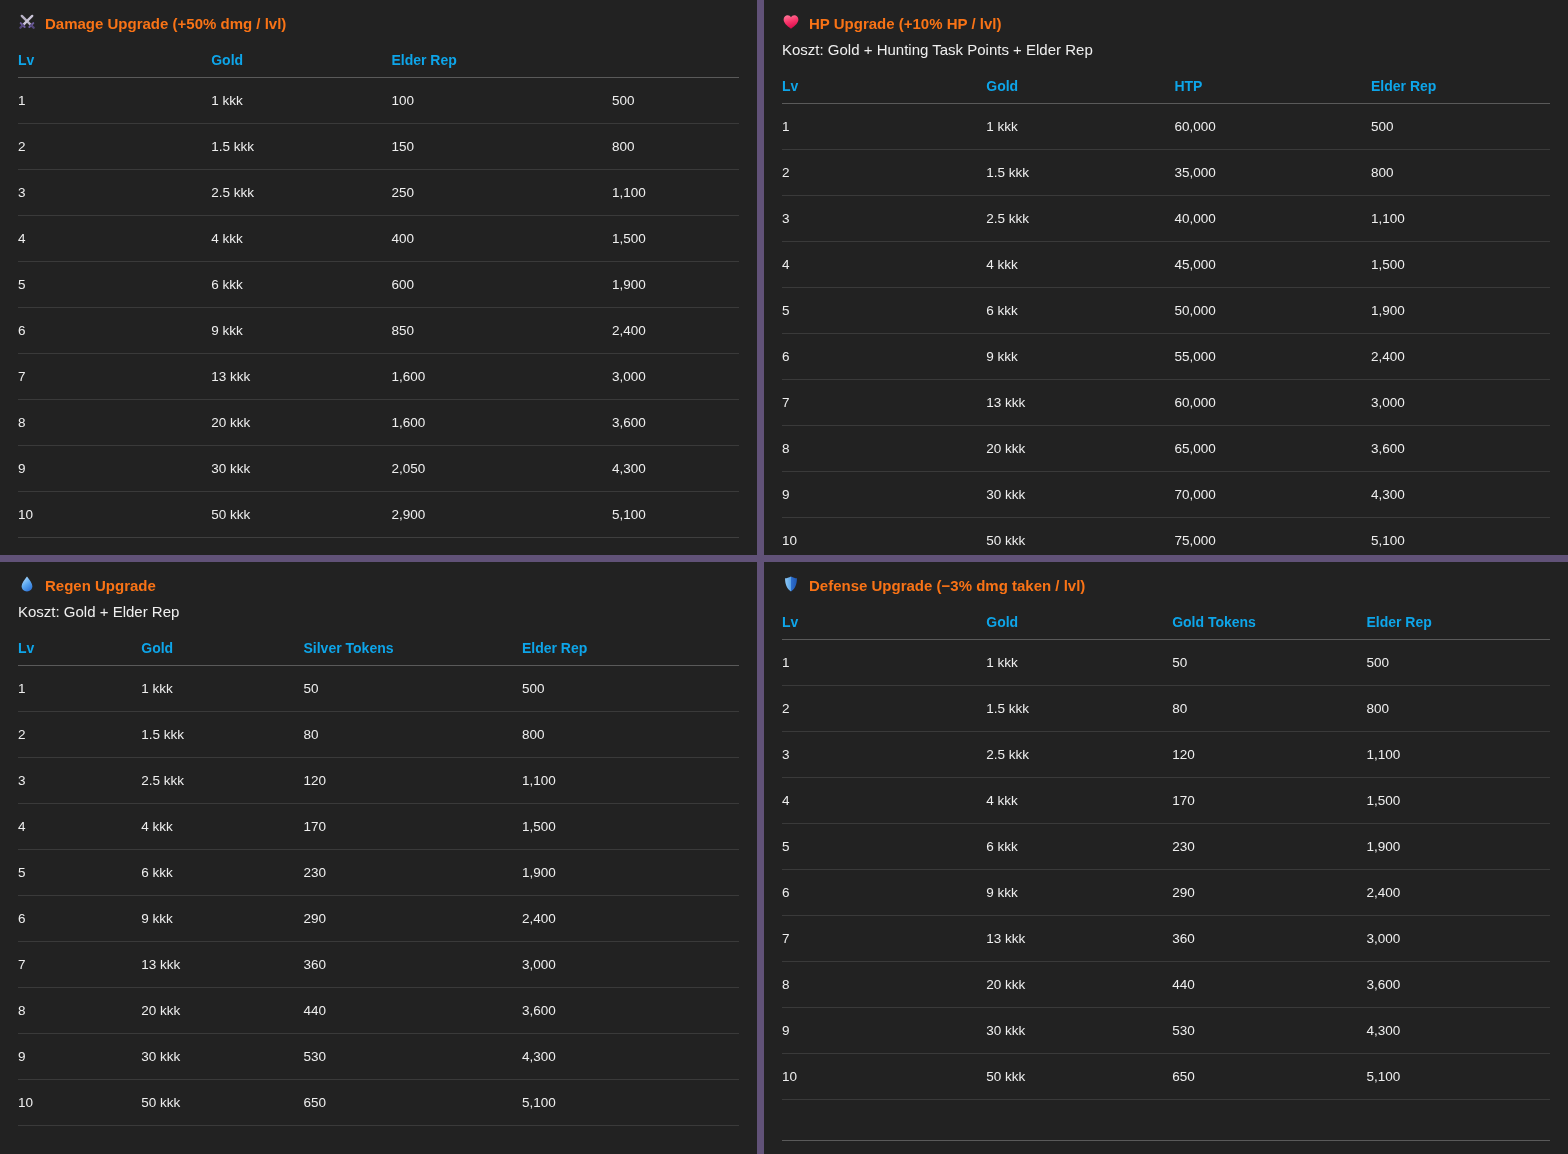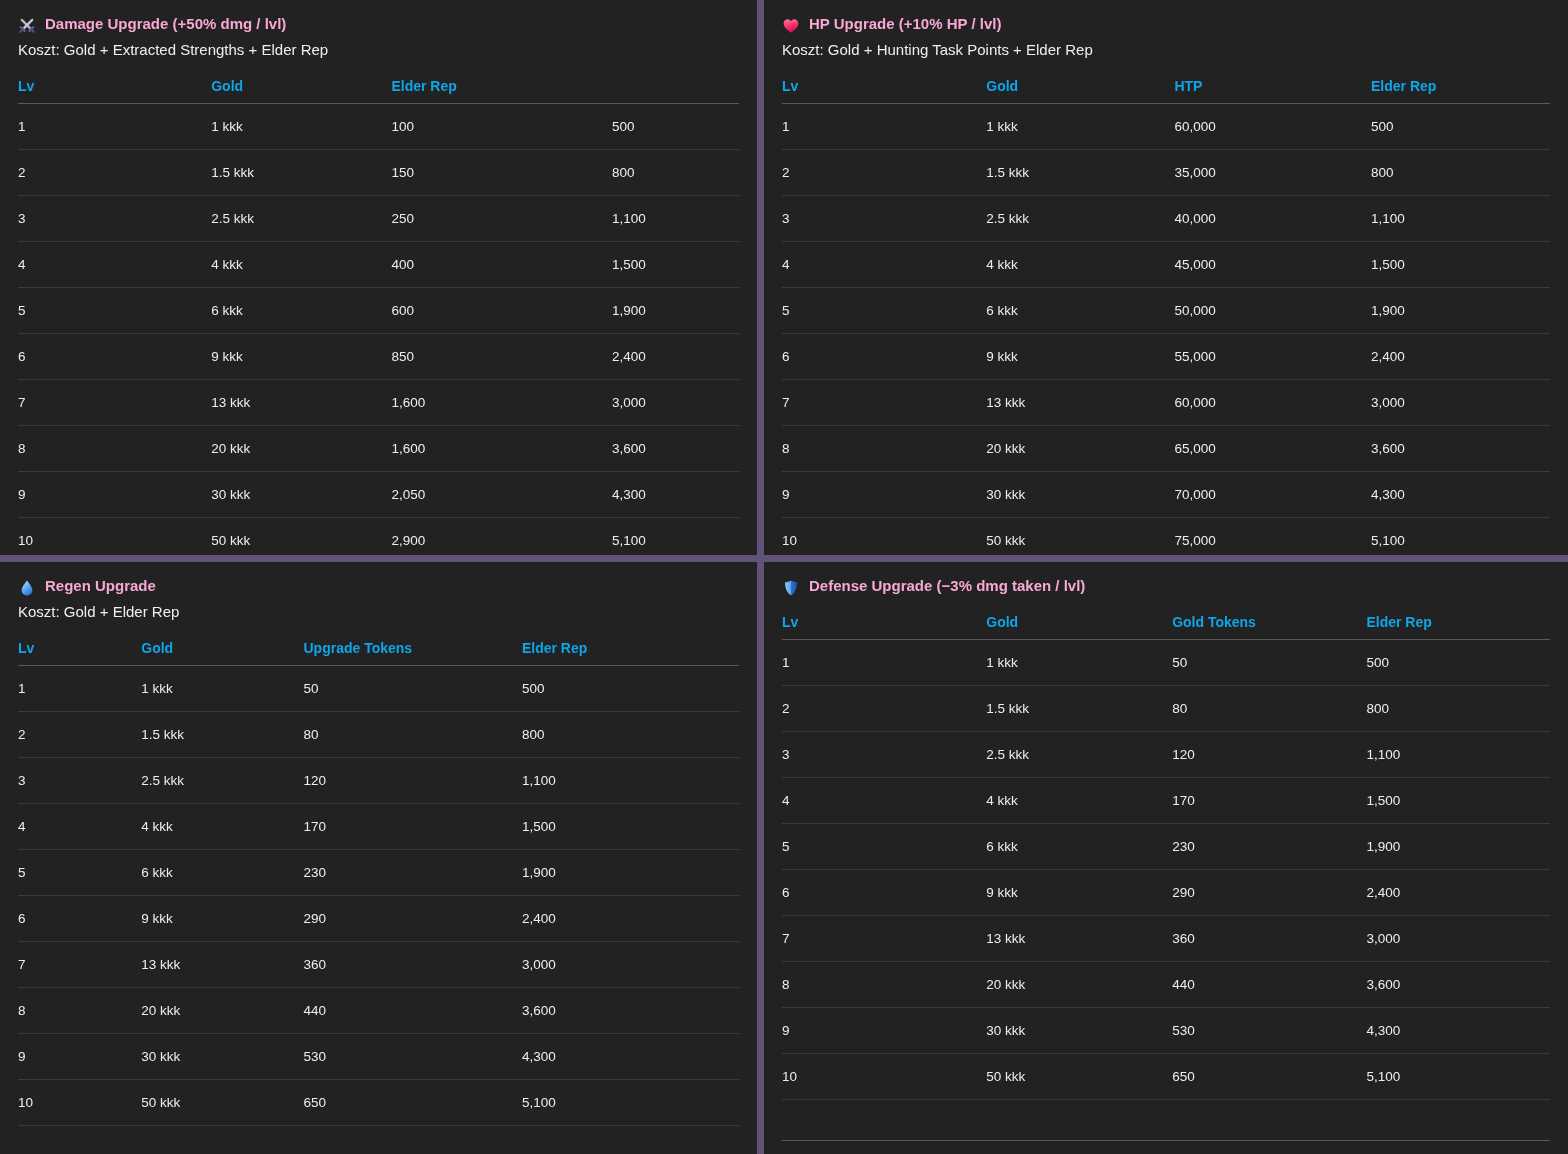--- a/index.html
+++ b/index.html
@@ -14,21 +14,21 @@
     grid-template-rows:555px 7px 592px;
   }
   .vdiv{grid-column:2;grid-row:1/4;background:#615278;}
   .hdiv{grid-row:2;grid-column:1/4;background:#615278;}
   .panel{background:#222222;padding:13px 18px 0 18px;box-sizing:border-box;overflow:hidden;}
   .p-tl{grid-column:1;grid-row:1;}
   .p-tr{grid-column:3;grid-row:1;}
   .p-bl{grid-column:1;grid-row:3;}
   .p-br{grid-column:3;grid-row:3;}
 
-  .panel-title{display:flex;align-items:flex-end;gap:9px;font-size:15px;font-weight:700;line-height:22px;color:#f9a8d4;}
+  .panel-title{display:flex;align-items:flex-start;gap:9px;font-size:15px;font-weight:700;line-height:22px;color:#f97316;}
   .panel-title .icon{display:inline-flex;width:18px;height:18px;flex:0 0 18px;}
   .panel-title .icon svg{width:18px;height:18px;}
   .panel-subtitle{font-size:15px;line-height:22px;margin-top:4px;color:#efefef;}
 
   .tbl{margin-top:0;}
   .trow{display:grid;align-items:center;}
   .cols-a .trow{grid-template-columns:26.8% 25% 30.6% 1fr;}
   .cols-b .trow{grid-template-columns:26.6% 24.5% 25.6% 1fr;}
   .cols-c .trow{grid-template-columns:17.1% 22.5% 30.3% 1fr;}
   .cols-d .trow{grid-template-columns:26.6% 24.2% 25.3% 1fr;}
@@ -58,21 +58,20 @@
             <path d="M15.8 3.2 L5 14" stroke="#cbc5d8" stroke-width="2.6"></path>
             <path d="M12.6 15.6 L17 11.2" stroke="#6f5da0" stroke-width="2.2"></path>
             <path d="M7.4 15.6 L3 11.2" stroke="#6f5da0" stroke-width="2.2"></path>
             <path d="M14.6 13.6 L17.4 16.4" stroke="#55487c" stroke-width="2.6"></path>
             <path d="M5.4 13.6 L2.6 16.4" stroke="#55487c" stroke-width="2.6"></path>
           </g>
         </svg>
       </span>
       <span>Damage Upgrade (+50% dmg / lvl)</span>
     </div>
-    <div class="panel-subtitle">Koszt: Gold + Extracted Strengths + Elder Rep</div>
     <div class="tbl cols-a">
         <div class="trow thead">
           <div class="hcell">Lv</div>
           <div class="hcell">Gold</div>
           <div class="hcell">Elder Rep</div>
         </div>
         <div class="trow">
           <div class="cell">1</div>
           <div class="cell">1 kkk</div>
           <div class="cell">100</div>
@@ -236,21 +235,21 @@
           <path d="M10 1.8 C12.8 5.8 16 9.2 16 12.6 C16 15.9 13.3 18.2 10 18.2 C6.7 18.2 4 15.9 4 12.6 C4 9.2 7.2 5.8 10 1.8 Z" fill="url(#dg)"></path>
         </svg>
       </span>
       <span>Regen Upgrade</span>
     </div>
     <div class="panel-subtitle">Koszt: Gold + Elder Rep</div>
     <div class="tbl cols-c tbl-bottom">
         <div class="trow thead">
           <div class="hcell">Lv</div>
           <div class="hcell">Gold</div>
-          <div class="hcell">Upgrade Tokens</div>
+          <div class="hcell">Silver Tokens</div>
           <div class="hcell">Elder Rep</div>
         </div>
         <div class="trow">
           <div class="cell">1</div>
           <div class="cell">1 kkk</div>
           <div class="cell">50</div>
           <div class="cell">500</div>
         </div>
         <div class="trow">
           <div class="cell">2</div>

